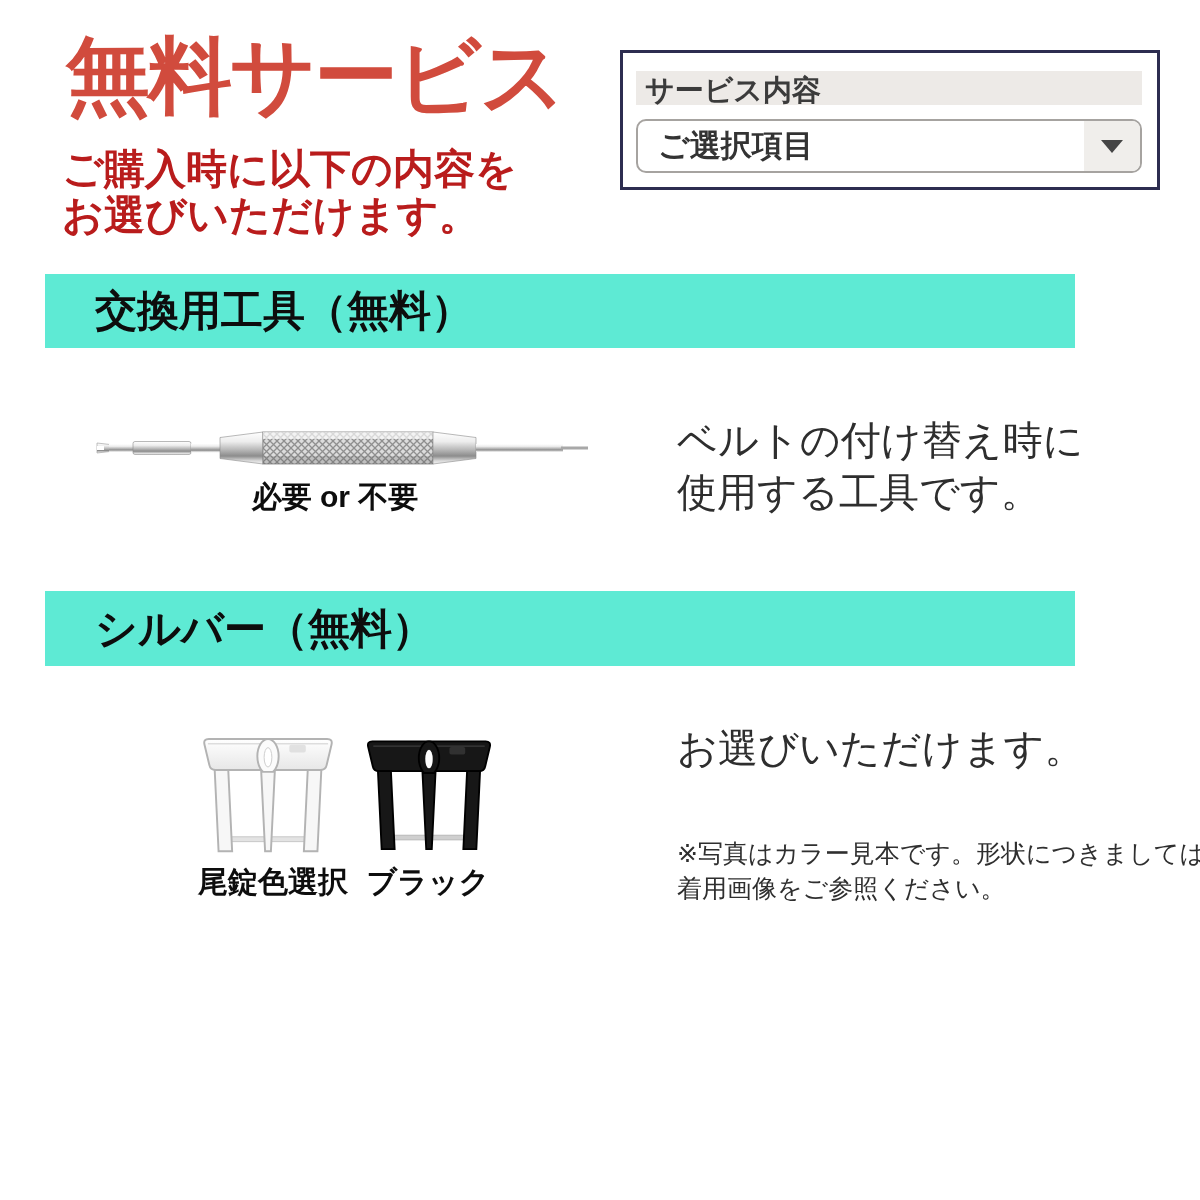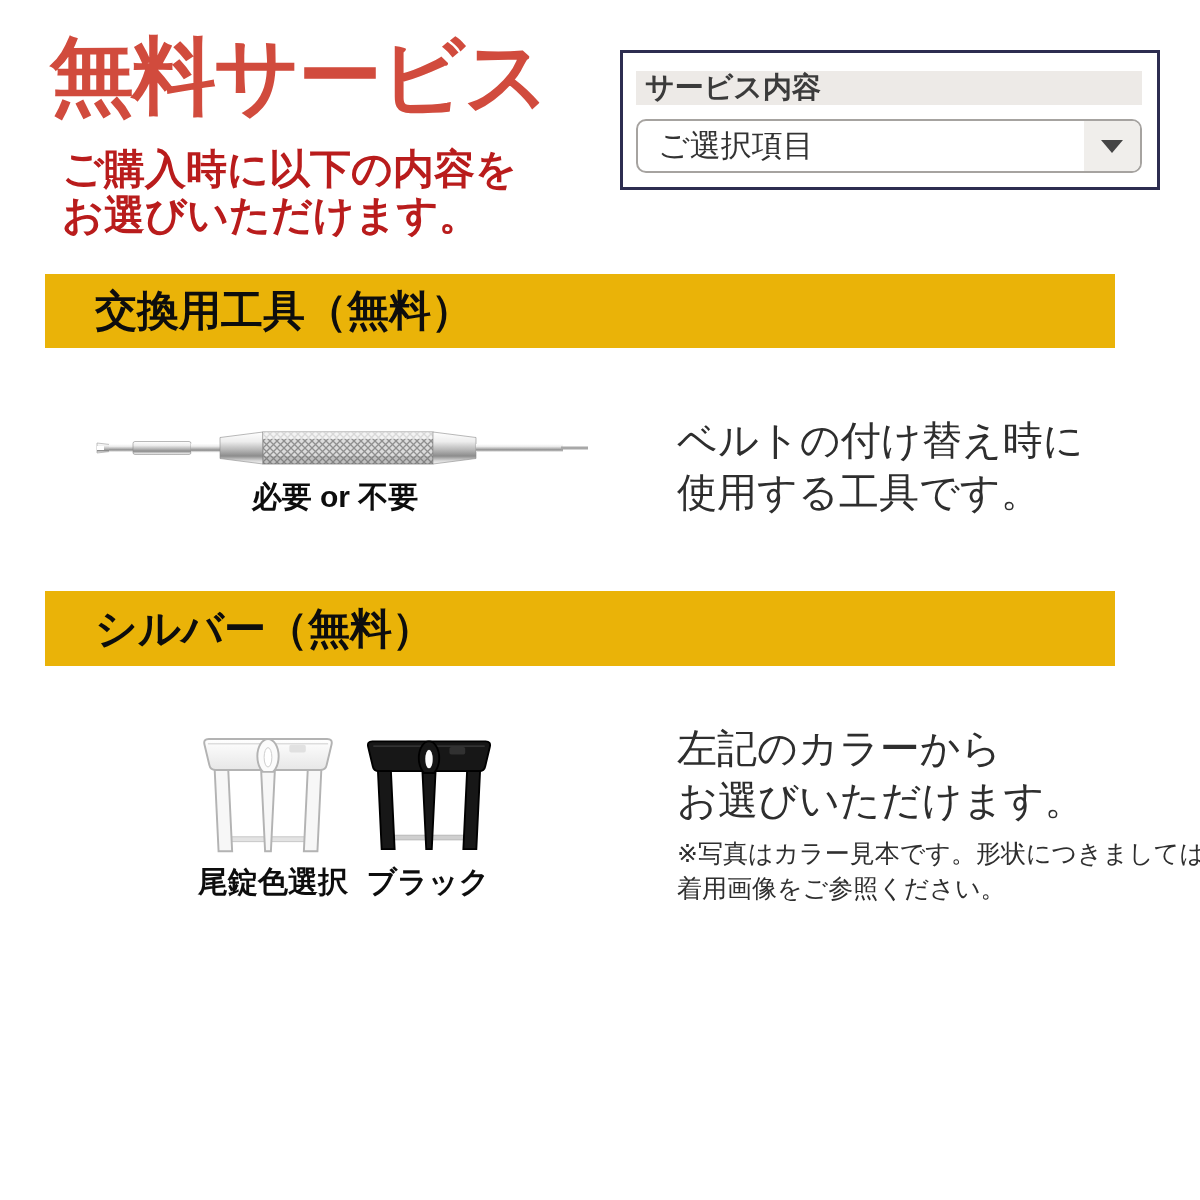--- a/index.html
+++ b/index.html
@@ -4,62 +4,62 @@
 <style>
   html,body{margin:0;padding:0;background:#ffffff;}
   #stage{
     position:relative;width:1200px;height:1200px;background:#ffffff;overflow:hidden;
     font-family:"Liberation Sans","DejaVu Sans",sans-serif;color:#111;
   }
   .abs{position:absolute;}
 
   
   .main-title{
-    left:50px;top:30px;font-size:84px;font-weight:800;letter-spacing:-2px;
+    left:66px;top:30px;font-size:84px;font-weight:800;letter-spacing:-2px;
     color:#d14b3d;line-height:1.1;white-space:nowrap;text-align:right;
   }
   .sub-title{
     left:62px;top:146px;font-size:41px;font-weight:bold;color:#b91c1c;
     line-height:46px;white-space:nowrap;
   }
 
   
   .panel{
     left:620px;top:50px;width:540px;height:140px;border:3px solid #2d2d50;
     background:#fff;box-sizing:border-box;
   }
   .panel-label{
     position:absolute;left:13px;top:18px;right:15px;height:34px;background:#edeae7;
     font-size:29px;font-weight:bold;color:#3b3b3b;line-height:38px;padding-left:9px;
-    white-space:nowrap;box-sizing:border-box;font-family:Liberation Mono, monospace;
+    white-space:nowrap;box-sizing:border-box;
   }
   .select{
     position:absolute;left:13px;top:66px;right:15px;height:54px;background:#fff;
     border:2px solid #a6a3a0;border-radius:10px;box-sizing:border-box;cursor:pointer;
   }
   .select-value{
     position:absolute;left:20px;top:0;height:50px;line-height:50px;
-    font-size:31px;color:#333;white-space:nowrap;
+    font-size:31px;color:#333;white-space:nowrap;font-weight:bold;
   }
   .select-arrow-zone{
     position:absolute;right:0;top:0;bottom:0;width:56px;background:#f0eeeb;
     border-radius:0 8px 8px 0;
   }
   .select-arrow{
     position:absolute;right:17px;top:50%;margin-top:-6px;width:0;height:0;
     border-left:11px solid transparent;border-right:11px solid transparent;
     border-top:13px solid #454545;
   }
   .panel-hint{
     left:620px;top:209px;font-size:25px;font-weight:bold;color:#0d0d0d;white-space:nowrap;
   }
 
   
   .banner{
-    left:45px;width:1030px;height:74px;background:#eab308;padding-left:40px;
+    left:45px;width:1030px;height:74px;background:#5eead4;
   }
   .banner-1{top:274px;}
   .banner-2{top:591px;height:75px;}
   .banner-text{
     position:absolute;left:50px;top:0;bottom:0;display:flex;align-items:center;
     font-size:42px;font-weight:bold;color:#0d0d0d;white-space:nowrap;
   }
 
   
   .tool-svg{left:95px;top:420px;}
@@ -194,21 +194,20 @@
 
     <ellipse cx="70" cy="21" rx="11" ry="18" fill="#171717" stroke="#000000" stroke-width="2"></ellipse>
     <ellipse cx="70" cy="22" rx="4" ry="10" fill="#ffffff"></ellipse>
     <path d="M63,37 L77,37 L73,119 L67,119 Z" fill="#171717" stroke="#000000" stroke-width="2"></path>
   </svg>
 
   <div class="abs buckle-label label-silver">尾錠色選択</div>
   <div class="abs buckle-label label-black">ブラック</div>
 
   <div class="abs desc desc-buckle">
-    <div>左記のカラーから</div>
     <div>お選びいただけます。</div>
   </div>
   <div class="abs buckle-note">
     <div>※写真はカラー見本です。形状につきましては</div>
     <div>着用画像をご参照ください。</div>
   </div>
 
 </div>
 
 </body></html>

